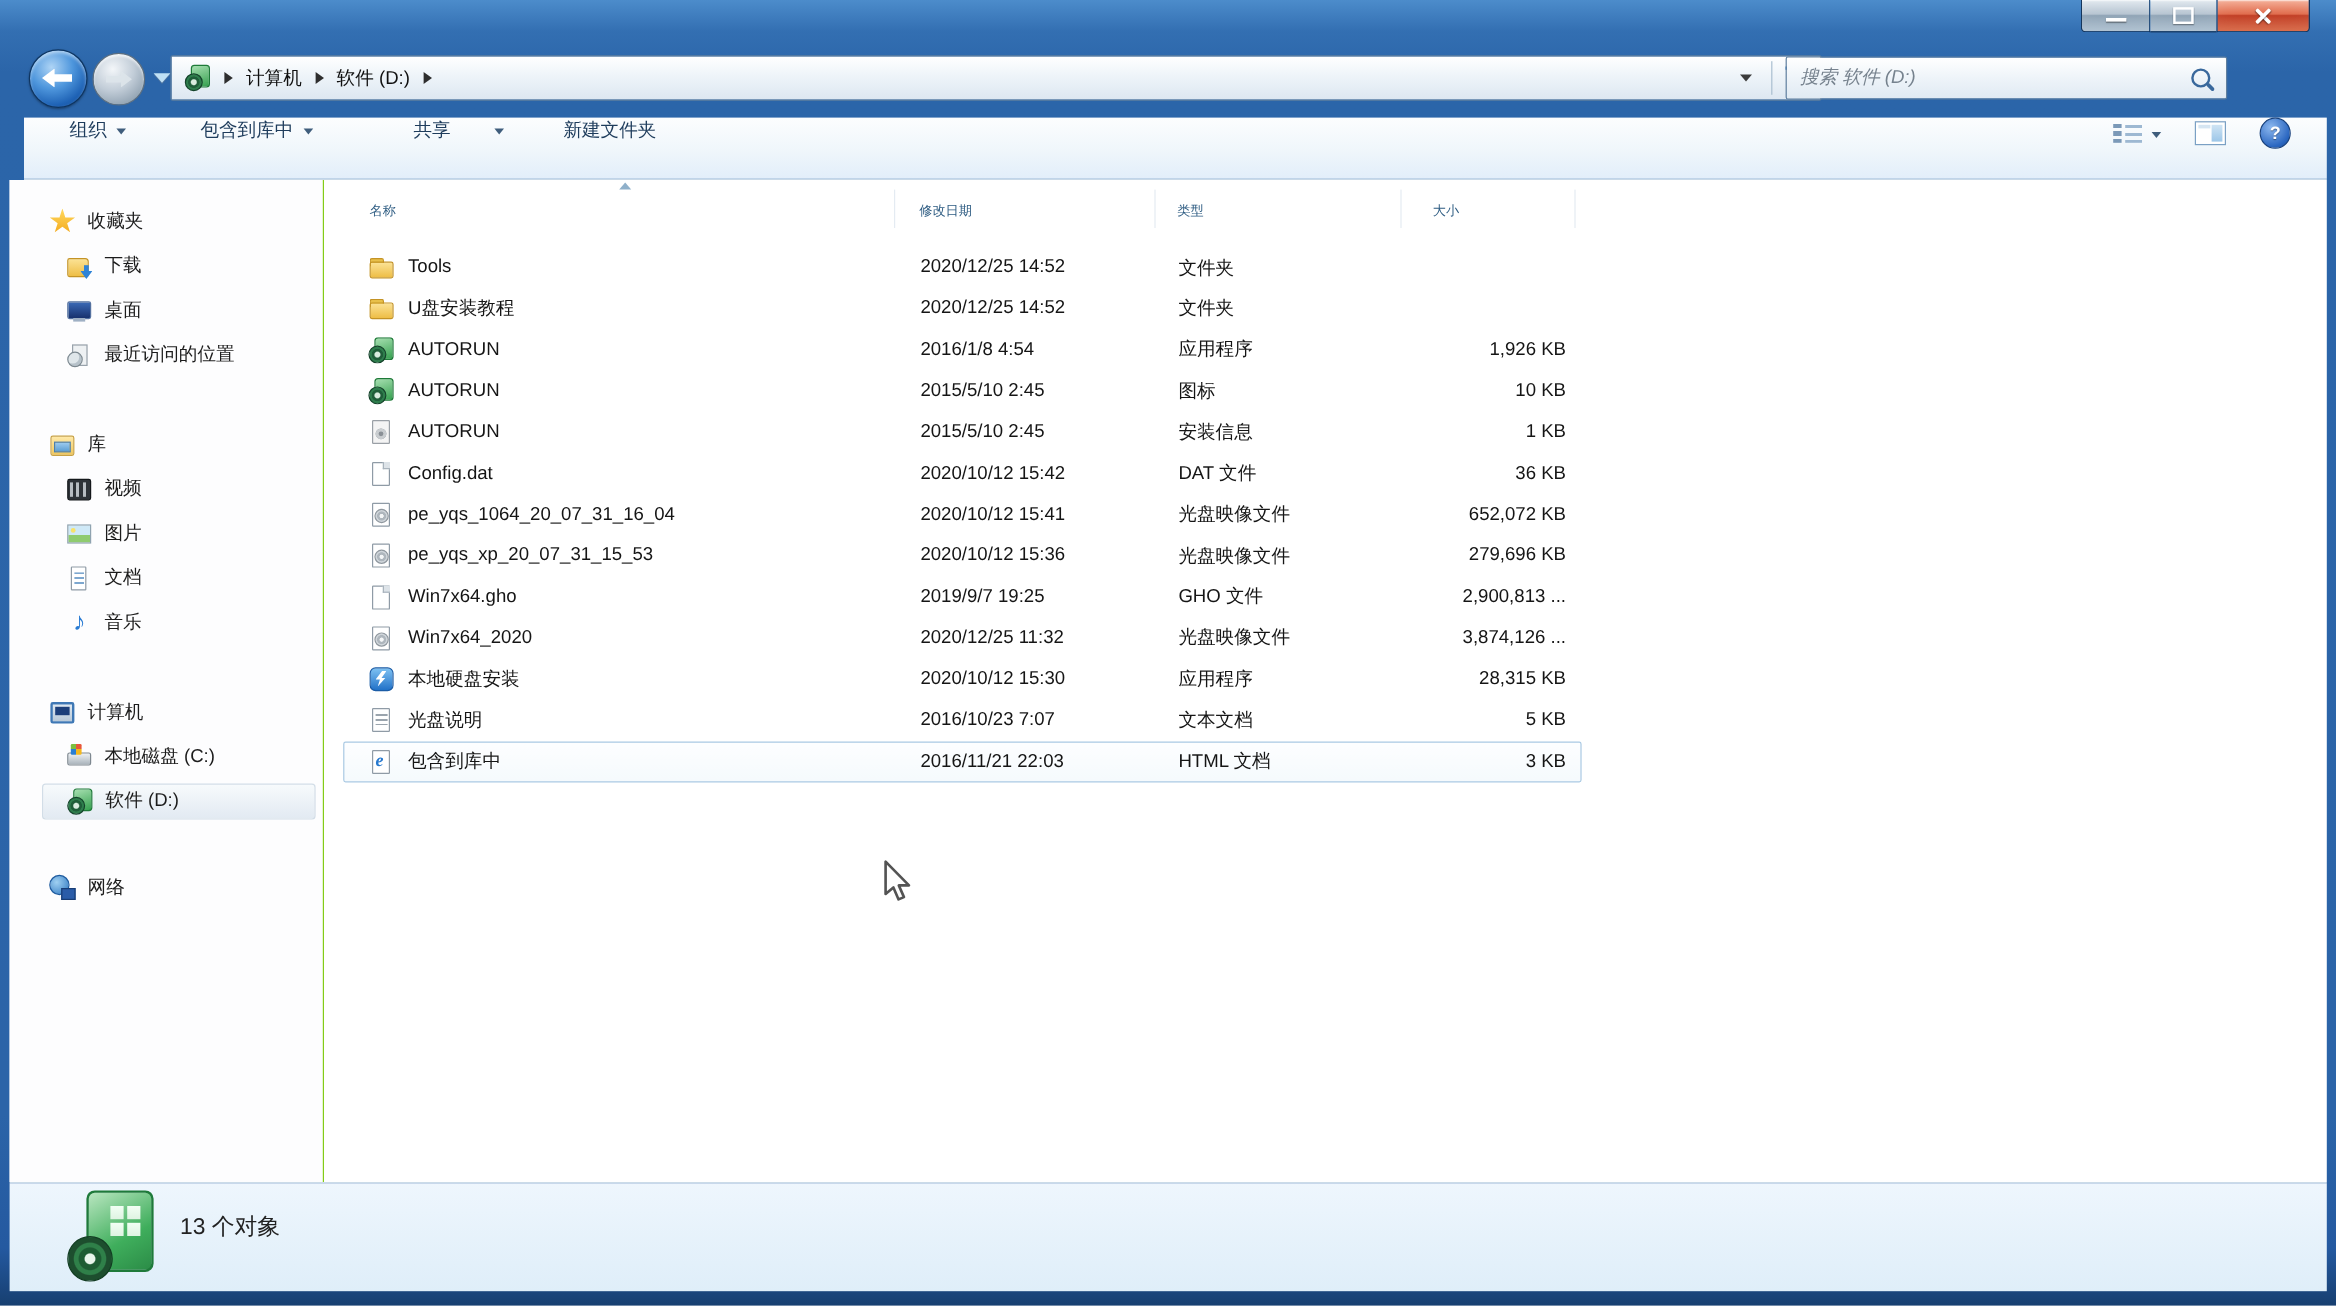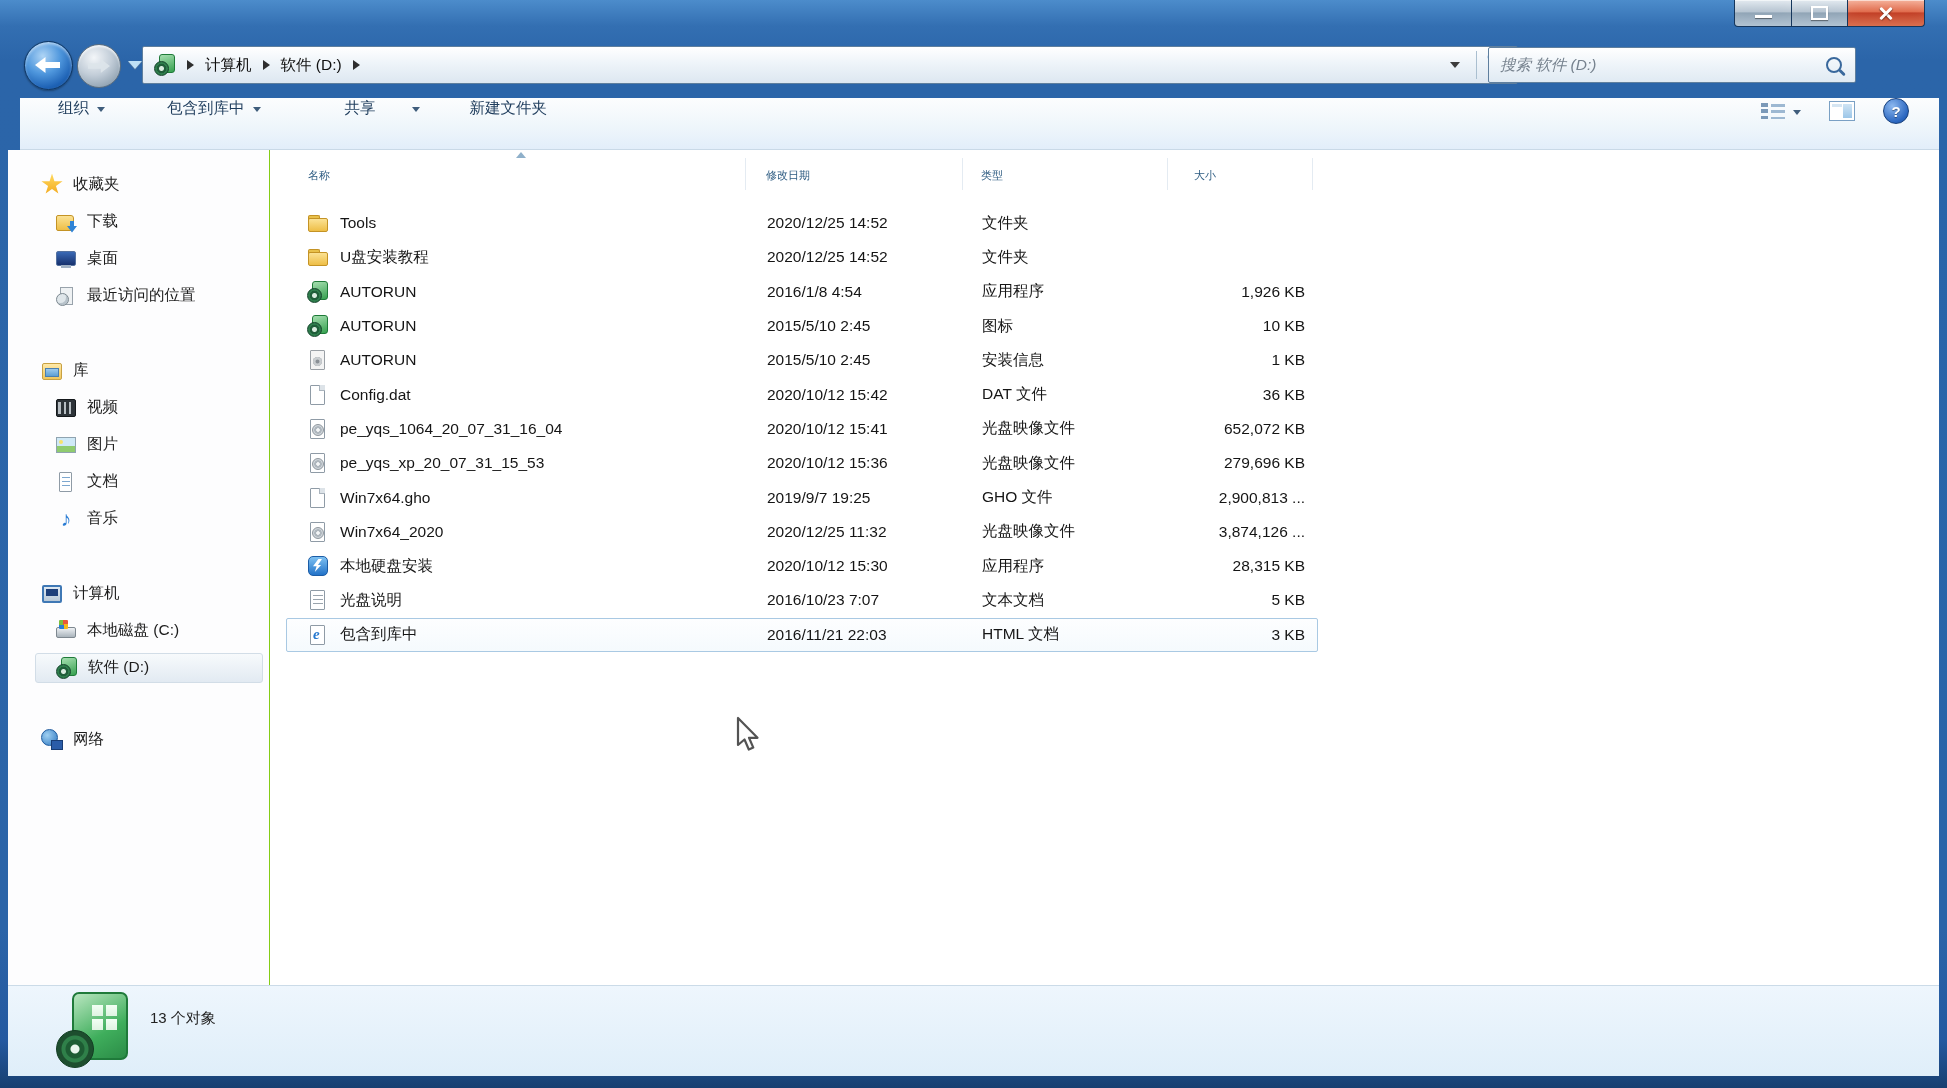--- a/index.html
+++ b/index.html
@@ -135,21 +135,21 @@
   .frow.focused{border-color:#a9c9e3;background:linear-gradient(#fdfeff,#f5fafd);}
   
   .statusbar{position:absolute;left:8px;right:8px;top:985px;height:91px;box-sizing:border-box;background:linear-gradient(#eef6fd,#dfeef9);border-top:1px solid #cbdbe8;}
   .big-drive{position:absolute;left:48px;top:6px;width:74px;height:78px;}
   .big-drive .box{position:absolute;right:2px;top:0;width:52px;height:64px;background:linear-gradient(150deg,#b9e6c0,#3fae5c 60%,#2b8c47);border:2px solid #1f7a3a;border-radius:7px;}
   .big-drive .panes{position:absolute;right:13px;top:13px;width:25px;height:25px;
     background:linear-gradient(#f2fff4,#dff3e2) 0 0/11px 11px no-repeat,linear-gradient(#f2fff4,#dff3e2) 14px 0/11px 11px no-repeat,
                linear-gradient(#f2fff4,#dff3e2) 0 14px/11px 11px no-repeat,linear-gradient(#f2fff4,#dff3e2) 14px 14px/11px 11px no-repeat;}
   .big-drive .disc{position:absolute;left:0;bottom:2px;width:36px;height:36px;border-radius:50%;border:1px solid #123c22;
     background:radial-gradient(circle,#e8f5ec 0 4px,#1d5c33 5px 9px,#2f8049 10px 13px,#1d4e2e 14px);}
-  .status-text{position:absolute;left:142px;top:23px;font-size:15px;color:#222;}
+  .status-text{position:absolute;left:142px;top:23px;font-size:19px;color:#222;}
   
   .cursor{position:absolute;left:735px;top:716px;pointer-events:none;}
 </style>
 </head>
 <body>
 
 <div class="win-controls">
   <div class="wbtn min">
       <span class="glyph-min"></span>
     </div>

